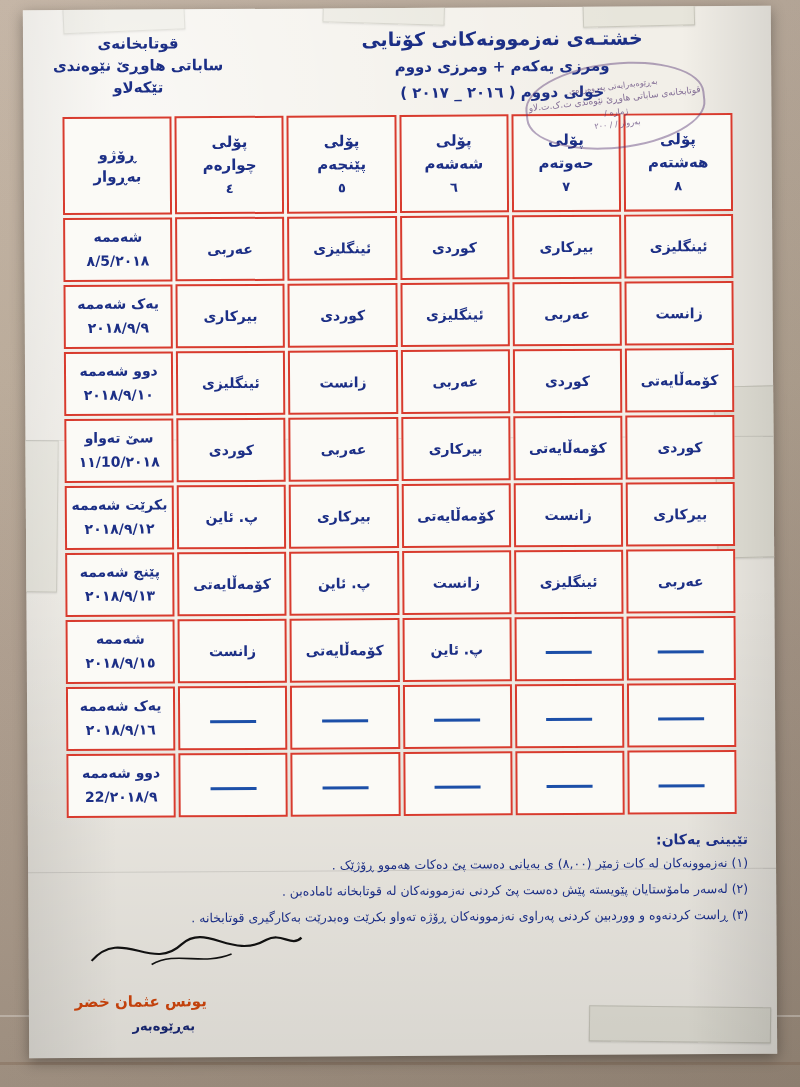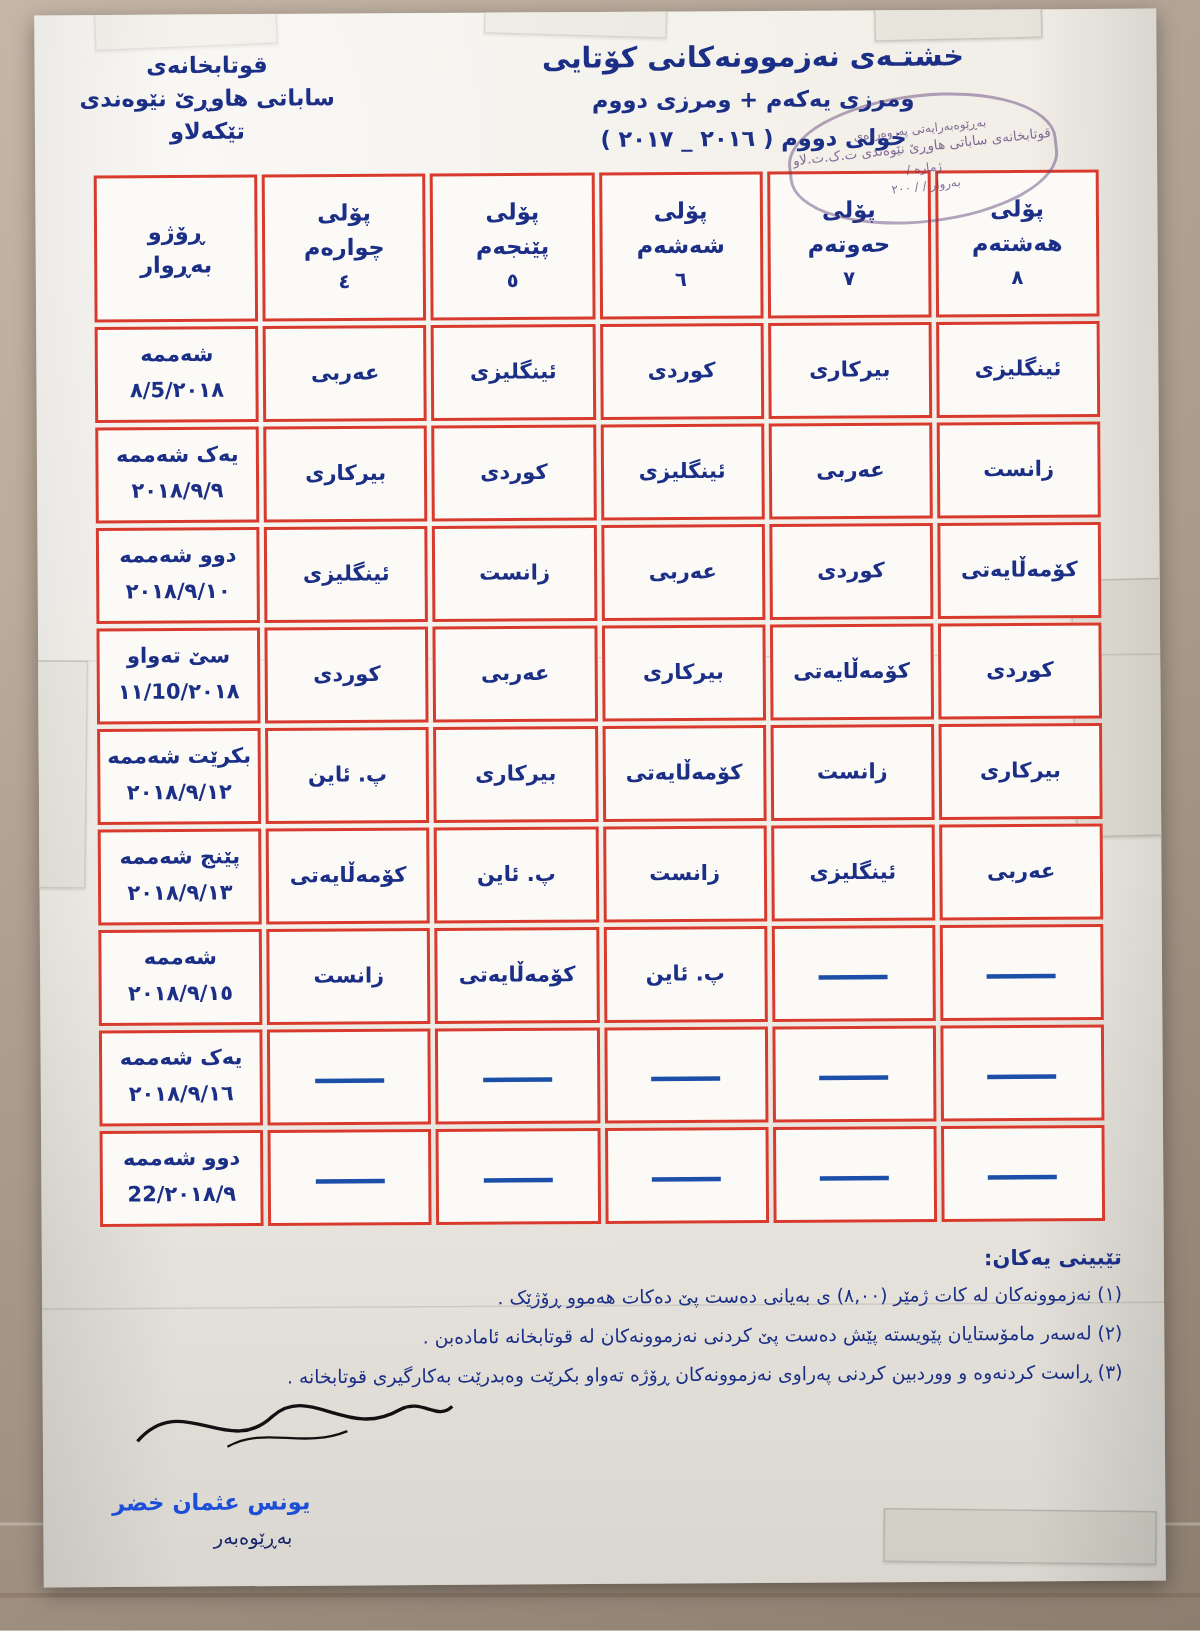--- a/index.html
+++ b/index.html
@@ -98,22 +98,22 @@
   .num{display:block;font-size:13px;margin-top:3px;}
   .dash{display:inline-block;width:46px;height:3px;background:#1c4fa8;}
 
   
   .notes{margin:14px 18px 0 10px;color:#1c2f86;}
   .notes .nh{font-size:14px;font-weight:bold;text-align:right;margin-bottom:6px;}
   .notes .nl{font-size:12.5px;margin:7px 0;text-align:right;line-height:1.5;}
 
   
   .sigwrap{position:relative;height:110px;margin-top:6px;}
-  .sig-name{position:absolute;right:560px;top:58px;color:#1d4ed8;font-size:15px;font-weight:bold;}
-  .sig-role{position:absolute;right:572px;top:84px;color:#16246b;font-size:13px;font-weight:normal;}
+  .sig-name{position:absolute;right:560px;top:58px;color:#c2410c;font-size:15px;font-weight:bold;}
+  .sig-role{position:absolute;right:572px;top:84px;color:#16246b;font-size:13px;font-weight:bold;}
   svg.scrib{position:absolute;right:455px;top:-14px;}
 </style>
 </head>
 <body>
 
 <div class="photo"></div>
 <div class="wall-line l1"></div>
 <div class="wall-line l2"></div>
 
 <div class="sheet">

